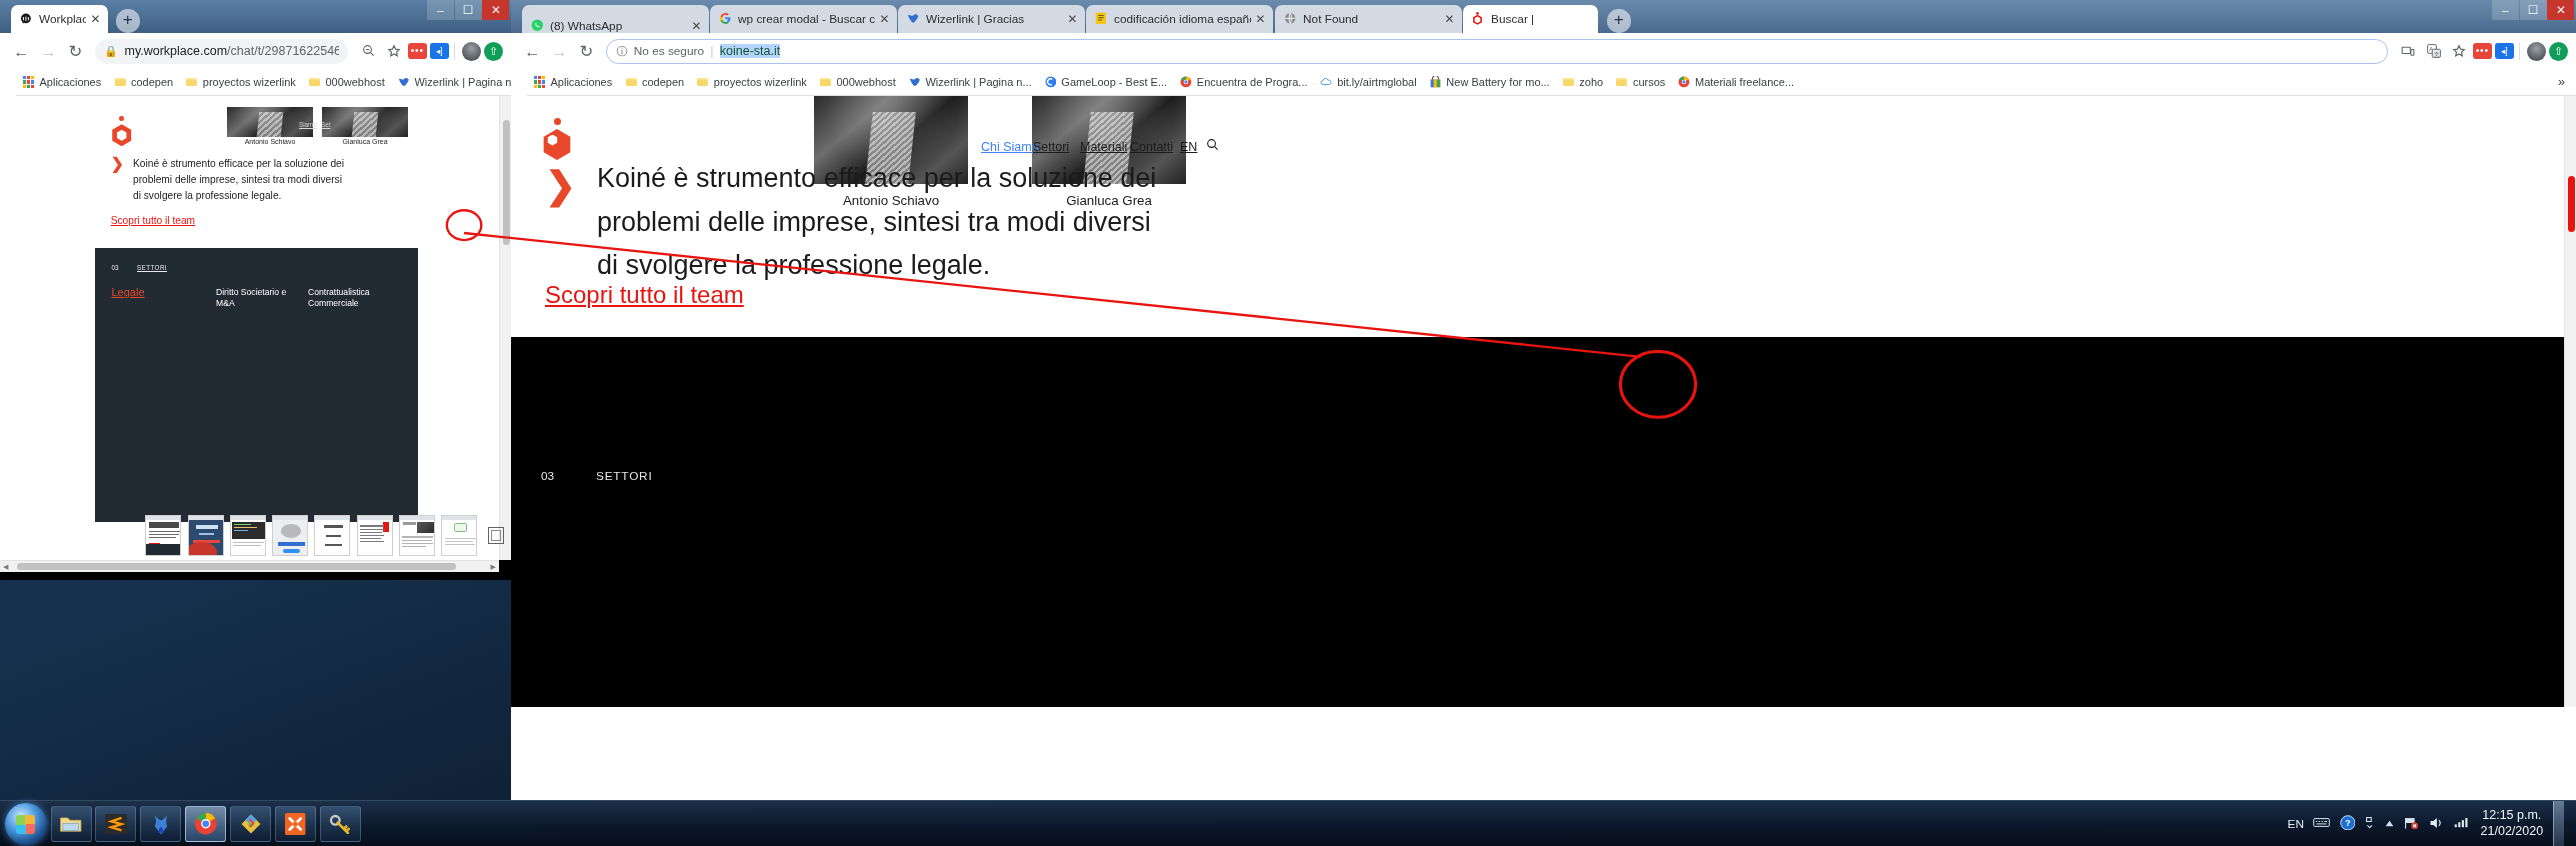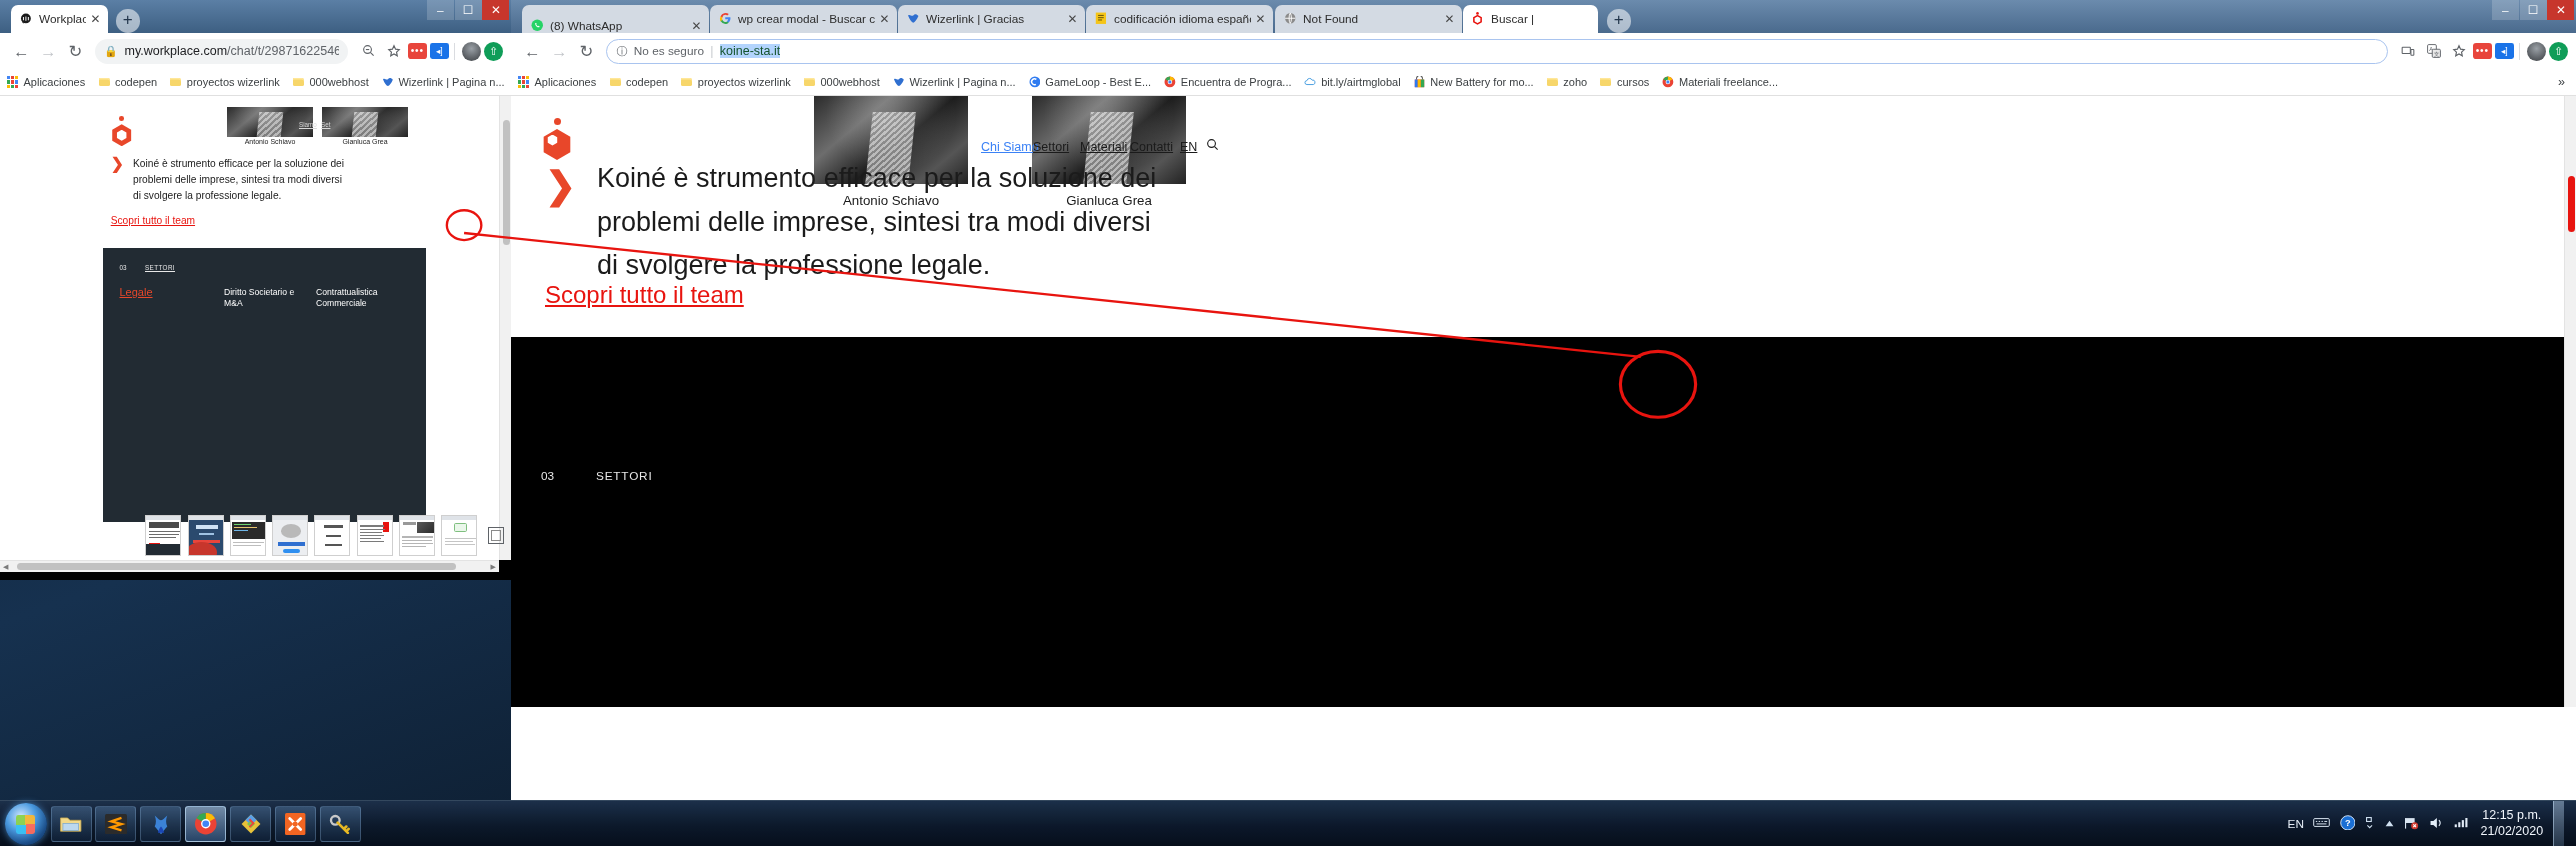--- a/index.html
+++ b/index.html
@@ -70,21 +70,21 @@
   .avatar { width:19px; height:19px; border-radius:50%;
     background:radial-gradient(circle at 50% 35%,#9aa0a6 0%,#5f6368 60%,#3c4043 100%); }
   .upload { width:19px; height:19px; border-radius:50%; background:#0f9d58;
     color:#fff; font-size:11px; display:flex; align-items:center;
     justify-content:center; }
   .sep { width:0.8px; height:17px; background:#dadce0; margin:0 4.7px; }
 
   
   .bookmarks { height:27px; background:#fff; display:flex; align-items:center;
     padding:0 6.3px; border-bottom:0.8px solid #e0e0e0; overflow:hidden;
-    white-space:nowrap; }
+    white-space:nowrap;margin-left:16px; }
   .bm { display:flex; align-items:center; margin-right:12.5px; font-size:11px;
     color:#3c4043; flex:0 0 auto; }
   .bm .bmi { width:12.5px; height:12.5px; margin-right:4.7px; flex:0 0 12.5px;
     display:flex; align-items:center; justify-content:center; }
   .folder { width:11px; height:8.6px; background:#f7d66a; border-radius:0.8px 2.4px 1.6px 1.6px;
     box-shadow:inset 0 1.6px 0 #ffe79a; }
   .appsgrid { display:grid; grid-template-columns:repeat(3,3.1px);
     grid-template-rows:repeat(3,3.1px); gap:1.2px; }
   .appsgrid i { display:block; width:3.1px; height:3.1px; background:#4285f4; }
   .appsgrid i:nth-child(2){background:#ea4335}.appsgrid i:nth-child(3){background:#fbbc05}
@@ -298,21 +298,21 @@
           <div style="position:absolute; left:38px; top:49px; width:235px; font-size:10.2px;
                       line-height:1.55; color:#1b1b1b;">
             <div>Koiné è strumento efficace per la soluzione dei</div>
             <div>problemi delle imprese, sintesi tra modi diversi</div>
             <div>di svolgere la professione legale.</div>
           </div>
 
           <div style="position:absolute; left:15.7px; top:108px; font-size:10.2px; color:#e8140f;
                       text-decoration:underline;">Scopri tutto il team</div>
 
-          <div style="position:absolute; left:8px; top:141px; width:323px; height:274px;
+          <div style="position:absolute; left:0; top:141px; width:323px; height:274px;
                       background:#222b33;">
             <div style="position:absolute; left:16.5px; top:15.7px; font-size:6.3px; color:#e8e8e8;">03</div>
             <div style="position:absolute; left:42px; top:15.7px; font-size:6.3px; color:#e8e8e8;
                         text-decoration:underline; letter-spacing:0.4px;">SETTORI</div>
             <div style="position:absolute; left:16.5px; top:38px; font-size:11px; color:#e8472a;
                         text-decoration:underline;">Legale</div>
             <div style="position:absolute; left:121px; top:39px; width:86px; font-size:8.6px;
                         color:#fff; line-height:1.3;">Diritto Societario e M&amp;A</div>
             <div style="position:absolute; left:213px; top:39px; width:78px; font-size:8.6px;
                         color:#fff; line-height:1.3;">Contrattualistica Commerciale</div>

